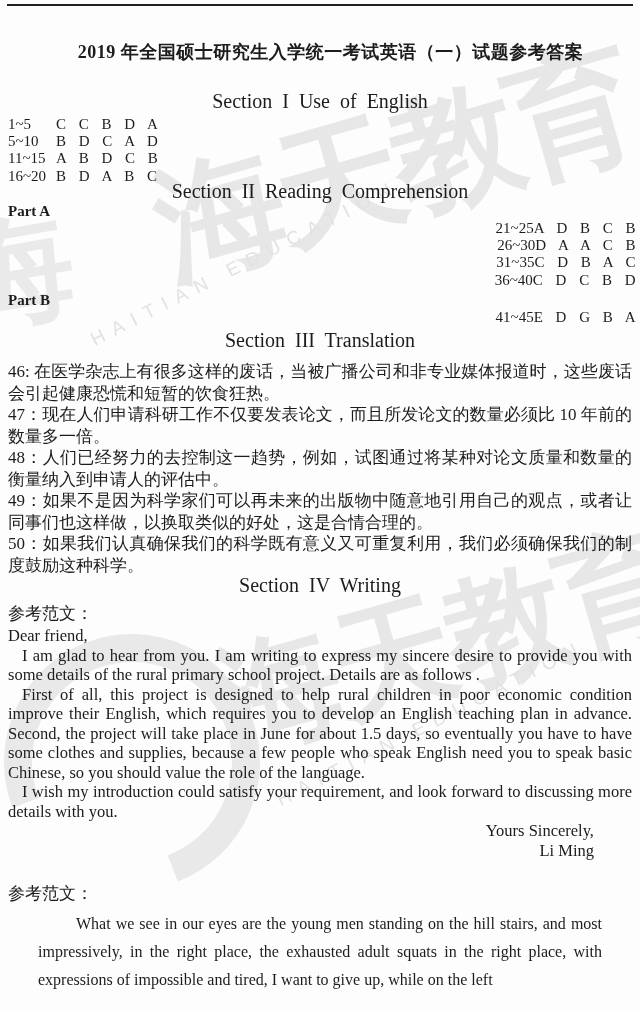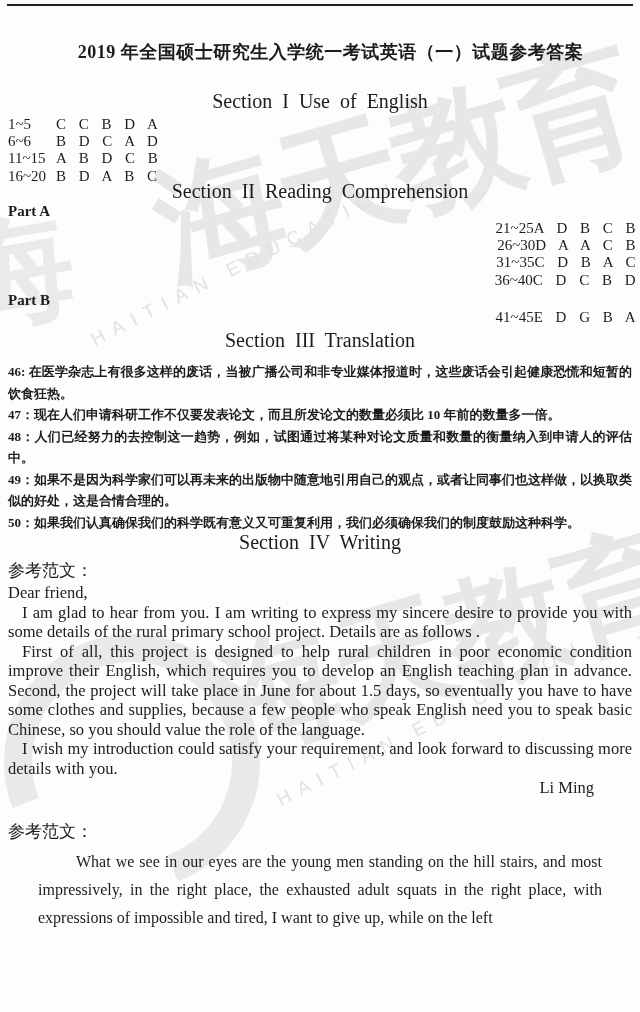--- a/index.html
+++ b/index.html
@@ -69,22 +69,22 @@
   .h-s3{margin-top:5px;}
   .h-s4{}
   .answers{margin:6px 0 0 8px;font-size:15px;}
   .ans-row{line-height:17.2px;white-space:nowrap;}
   .ans-range{display:inline-block;min-width:48px;}
   .ans-letters{letter-spacing:4.5px;}
   .part-label{margin:3px 0 0 8px;font-size:15px;font-weight:bold;line-height:17.2px;}
   .answers.tight{margin-top:0;text-align:right;}
   .trans{margin:12px 8px 0 8px;}
   .trans p{
-    margin:0;font-size:13px;line-height:21.5px;
-    text-align:justify;text-justify:inter-ideograph;font-weight:bold;
+    margin:0;font-size:17px;line-height:21.5px;
+    text-align:justify;text-justify:inter-ideograph;
   }
   .ref-label{margin:10px 0 0 8px;font-size:17px;line-height:20px;}
   .letter{margin:2px 8px 0 8px;font-size:16.5px;}
   .letter p{margin:0;line-height:19.5px;text-align:justify;}
   .letter .indent{text-indent:14px;}
   .letter .closing,.letter .signature{text-align:right;padding-right:38px;}
   .ref-label-2{margin-top:24px;}
   .essay2{
     margin:6px 38px 0 38px;
     font-size:16px;line-height:28px;
@@ -110,21 +110,21 @@
     <hr class="top-rule">
 
     <div class="doc-title">2019 年全国硕士研究生入学统一考试英语（一）试题参考答案</div>
 
     <div class="sec-heading h-s1">Section I Use of English</div>
     <div class="answers">
       <div class="ans-row">
         <span class="ans-range">1~5</span><span class="ans-letters">C C B D A</span>
       </div>
       <div class="ans-row">
-        <span class="ans-range">6~6</span><span class="ans-letters">B D C A D</span>
+        <span class="ans-range">5~10</span><span class="ans-letters">B D C A D</span>
       </div>
       <div class="ans-row">
         <span class="ans-range">11~15</span><span class="ans-letters">A B D C B</span>
       </div>
       <div class="ans-row">
         <span class="ans-range">16~20</span><span class="ans-letters">B D A B C</span>
       </div>
     </div>
 
     <div class="sec-heading h-s2">Section II Reading Comprehension</div>
@@ -159,19 +159,20 @@
       <p>50：如果我们认真确保我们的科学既有意义又可重复利用，我们必须确保我们的制度鼓励这种科学。</p>
     </div>
 
     <div class="sec-heading h-s4">Section IV Writing</div>
     <div class="ref-label">参考范文：</div>
     <div class="letter">
       <p>Dear friend,</p>
       <p class="indent">I am glad to hear from you. I am writing to express my sincere desire to provide you with some details of the rural primary school project. Details are as follows .</p>
       <p class="indent">First of all, this project is designed to help rural children in poor economic condition improve their English, which requires you to develop an English teaching plan in advance. Second, the project will take place in June for about 1.5 days, so eventually you have to have some clothes and supplies, because a few people who speak English need you to speak basic Chinese, so you should value the role of the language.</p>
       <p class="indent">I wish my introduction could satisfy your requirement, and look forward to discussing more details with you.</p>
+      <p class="closing">Yours Sincerely,</p>
       <p class="signature">Li Ming</p>
     </div>
     <div class="ref-label ref-label-2">参考范文：</div>
     <div class="essay2">What we see in our eyes are the young men standing on the hill stairs, and most impressively, in the right place, the exhausted adult squats in the right place, with expressions of impossible and tired, I want to give up, while on the left</div>
 
   </div>
 </div>
 
 </body></html>

